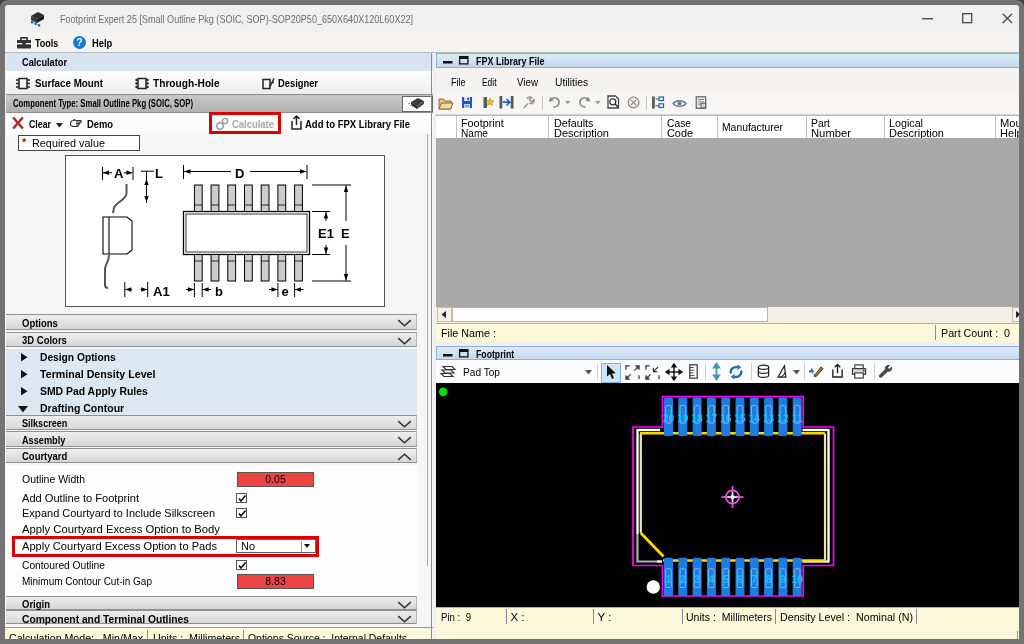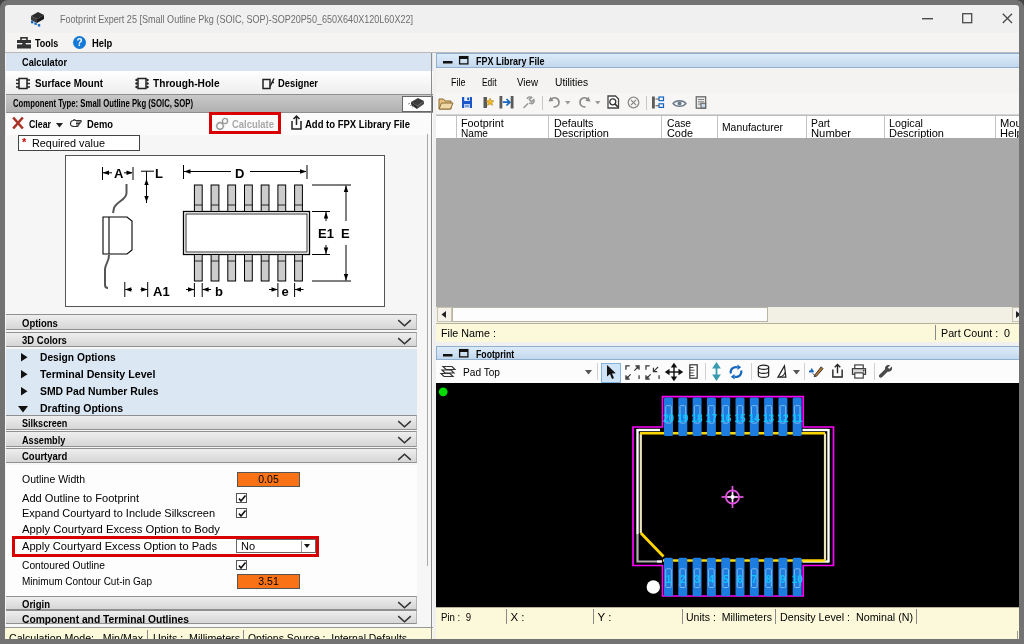--- a/index.html
+++ b/index.html
@@ -9,21 +9,21 @@
 .abs{position:absolute}
 .tx{position:absolute;white-space:nowrap;transform-origin:left center;color:#000}
 .r11{font-size:11px}
 .r115{font-size:11.5px}
 .b105{font-size:10.5px;font-weight:bold}
 .b11{font-size:11px;font-weight:bold}
 .bar{position:absolute;left:1px;width:411px;height:15.5px;
  background:linear-gradient(#eeeeee,#d6d6d6);border-top:1px solid #909090;border-bottom:1px solid #909090;
  border-right:1px solid #b5b5b5}
 .chev{position:absolute;right:4px;top:4px;width:15px;height:8px}
-.inp{position:absolute;left:232px;width:63px;height:15px;background:#f97316;
+.inp{position:absolute;left:232px;width:77px;height:15px;background:#ef4444;
  border:1px solid #555;font-size:10.5px;text-align:center;line-height:13px;color:#000}
 .cb{position:absolute;left:231px;width:11px;height:10.5px;background:#fff;border:1px solid #555}
 .dd{position:absolute;left:231px;width:79.5px;height:14px;background:#fff;border:1px solid #666;
  font-size:11px;line-height:12px;padding-left:4px;color:#000}
 .ddb{position:absolute;right:1px;top:0.5px;width:13px;height:11px;background:#fff;border-left:1px solid #999}
 .ddb:after{content:"";position:absolute;left:2.5px;top:3.5px;border:3.5px solid transparent;
  border-top:4.5px solid #111;border-bottom:0}
 .sep{position:absolute;width:1px;background:#a5a5a5}
 .hsep{position:absolute;height:1px;background:#a5a5a5}
 svg{position:absolute;overflow:visible}
@@ -278,25 +278,25 @@
       <polygon points="1,0 7.5,4.25 1,8.5" fill="#111"></polygon>
     </svg>
 <span class="tx b105" id="w16" style="left:35px;top:345.8px;transform:scaleX(0.9743);">Design Options</span>
 <svg class="abs" style="left:15px;top:364.8px" width="9" height="9">
       <polygon points="1,0 7.5,4.25 1,8.5" fill="#111"></polygon>
     </svg>
 <span class="tx b105" id="w17" style="left:35px;top:362.8px;transform:scaleX(1.0166);">Terminal Density Level</span>
 <svg class="abs" style="left:15px;top:381.8px" width="9" height="9">
       <polygon points="1,0 7.5,4.25 1,8.5" fill="#111"></polygon>
     </svg>
-<span class="tx b105" id="w18" style="left:35px;top:379.8px;transform:scaleX(0.9912);">SMD Pad Number Rules</span>
+<span class="tx b105" id="w18" style="left:35px;top:379.8px;transform:scaleX(0.9912);">SMD Pad Apply Rules</span>
 <svg class="abs" style="left:13px;top:399.8px" width="11" height="8">
       <polygon points="0,1 10,1 5,7.5" fill="#111"></polygon>
     </svg>
-<span class="tx b105" id="w19" style="left:35px;top:396.8px;transform:scaleX(1.0021);">Drafting Options</span>
+<span class="tx b105" id="w19" style="left:35px;top:396.8px;transform:scaleX(1.0021);">Drafting Contour</span>
 <div class="bar" style="top:409.7px;height:15.5px">
       <svg class="chev" viewBox="0 0 13 7">
         <path d="M1,1 L6.5,6 L12,1" fill="none" stroke="#333" stroke-width="1.3"></path>
       </svg>
     </div>
     <span class="tx b105" id="w20" style="left:17px;top:412.2px;transform:scaleX(0.8621);">Silkscreen</span>
 <div class="bar" style="top:426.3px;height:15.5px">
       <svg class="chev" viewBox="0 0 13 7">
         <path d="M1,1 L6.5,6 L12,1" fill="none" stroke="#333" stroke-width="1.3"></path>
       </svg>
@@ -327,21 +327,21 @@
 <div class="dd" style="top:533px">Yes<span class="ddb"></span></div>
 <span class="tx r115" id="w27" style="left:17px;top:534.5px;transform:scaleX(0.9653);">Apply Courtyard Excess Option to Pads</span>
 <div class="dd" style="top:534px">No<span class="ddb"></span></div>
 <span class="tx r115" id="w28" style="left:17px;top:553.5px;transform:scaleX(0.8892);">Contoured Outline</span>
 <div class="cb" style="top:554.5px">
       <svg class="abs" style="left:0;top:0" width="11" height="10" viewBox="0 0 11 10">
         <path d="M2,4.5 L4,7 L8.5,1.5" fill="none" stroke="#111" stroke-width="1.6"></path>
       </svg>
     </div>
 <span class="tx r115" id="w29" style="left:17px;top:570.0px;transform:scaleX(0.8692);">Minimum Contour Cut-in Gap</span>
-<div class="inp" style="top:569.0px">3.51</div>
+<div class="inp" style="top:569.0px">8.83</div>
 <div class="abs" style="left:7px;top:531px;width:307px;height:21px;border:3px solid #d80000"></div>
 <div class="bar" style="top:590.5px;height:14px">
       <svg class="chev" viewBox="0 0 13 7">
         <path d="M1,1 L6.5,6 L12,1" fill="none" stroke="#333" stroke-width="1.3"></path>
       </svg>
     </div>
     <span class="tx b105" id="w30" style="left:17px;top:593.0px;transform:scaleX(0.9055);">Origin</span>
 <div class="bar" style="top:605.3px;height:14px">
       <svg class="chev" viewBox="0 0 13 7">
         <path d="M1,1 L6.5,6 L12,1" fill="none" stroke="#333" stroke-width="1.3"></path>

